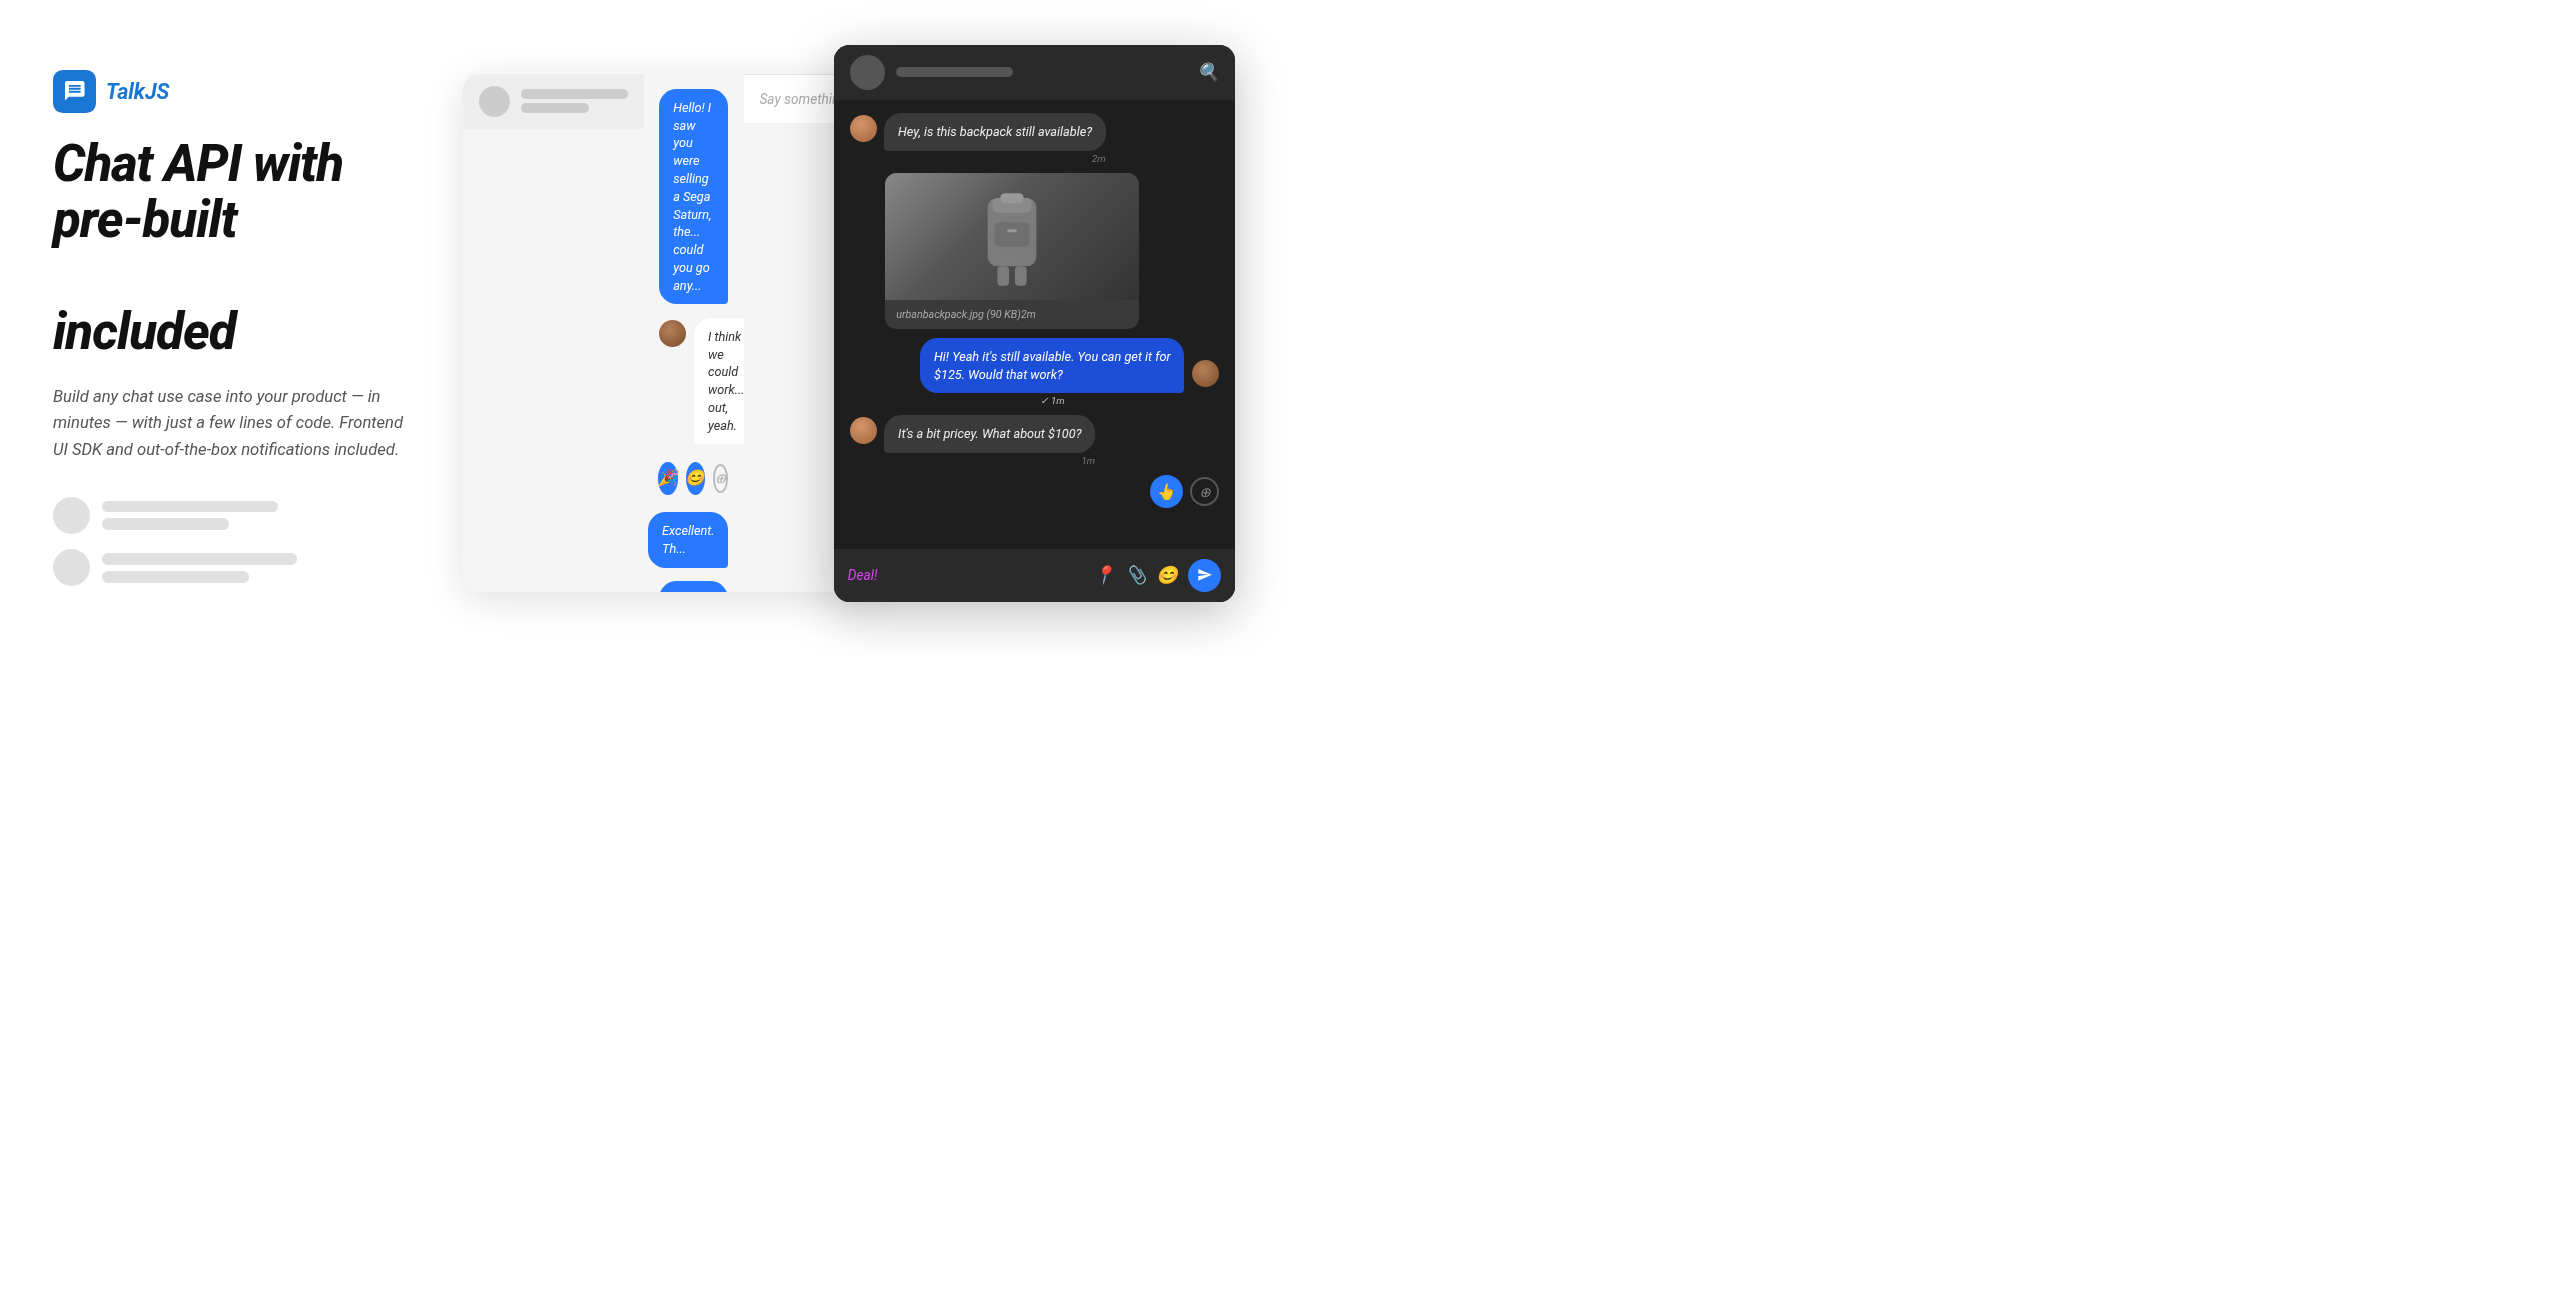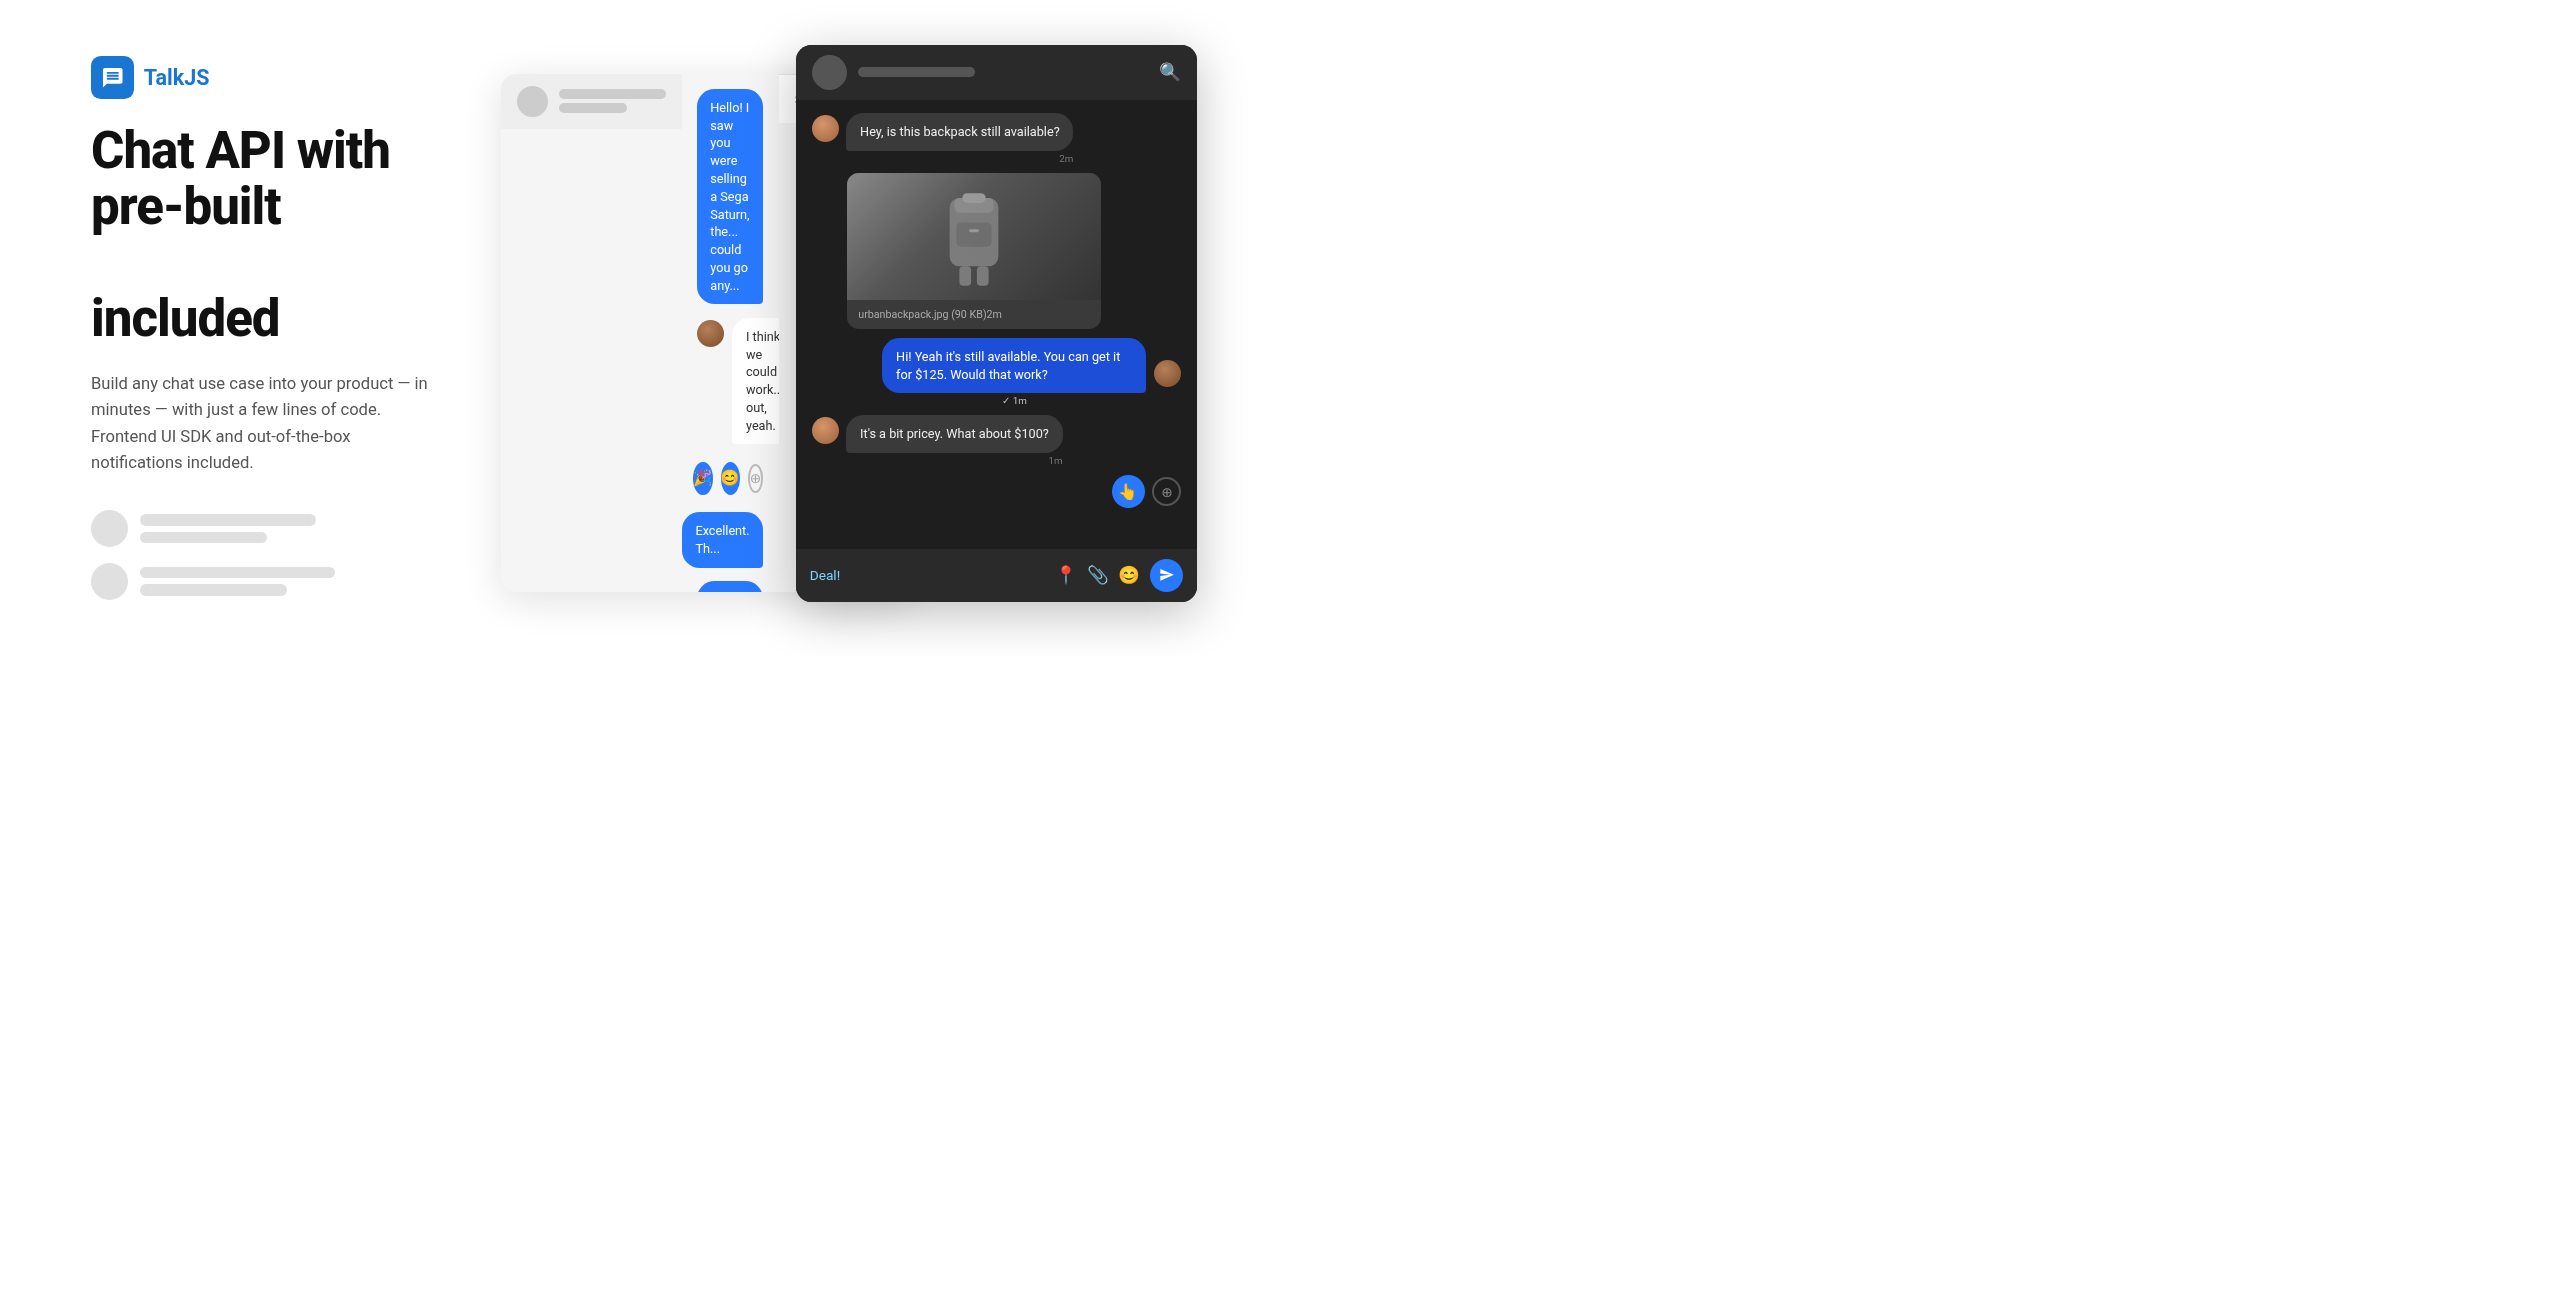--- a/index.html
+++ b/index.html
@@ -9,22 +9,23 @@
       width: 1288px;
       min-height: 656px;
       overflow: hidden;
     }
 
     .page-wrapper {
       display: flex;
       align-items: center;
       width: 100%;
       min-height: 656px;
-      padding: 39px 91px;
+      padding: 39px 53px;
       gap: 39px;
+      font-style: italic;
     }
 
     
     .left-section {
       flex: 0 0 371px;
       display: flex;
       flex-direction: column;
       gap: 23.5px;
     }
 
@@ -499,21 +500,21 @@
       display: flex;
       align-items: center;
       padding: 0 13.7px;
       gap: 9.8px;
       flex-shrink: 0;
     }
 
     .dark-footer-input {
       flex: 1;
       font-size: 13.7px;
-      color: #7dd3fc;
+      color: #d946ef;
       background: transparent;
     }
 
     .dark-footer-icons {
       display: flex;
       gap: 9.8px;
       align-items: center;
     }
 
     .dark-footer-icon {

